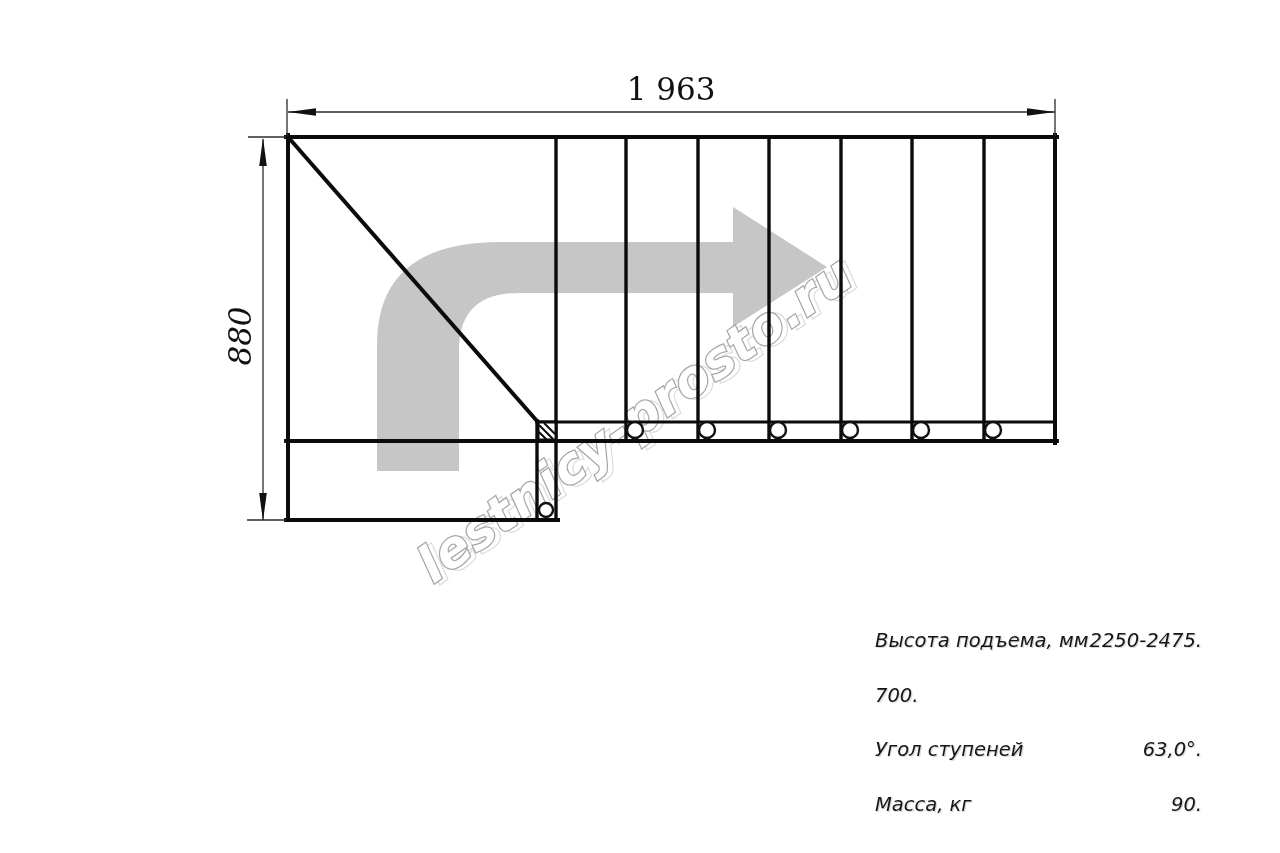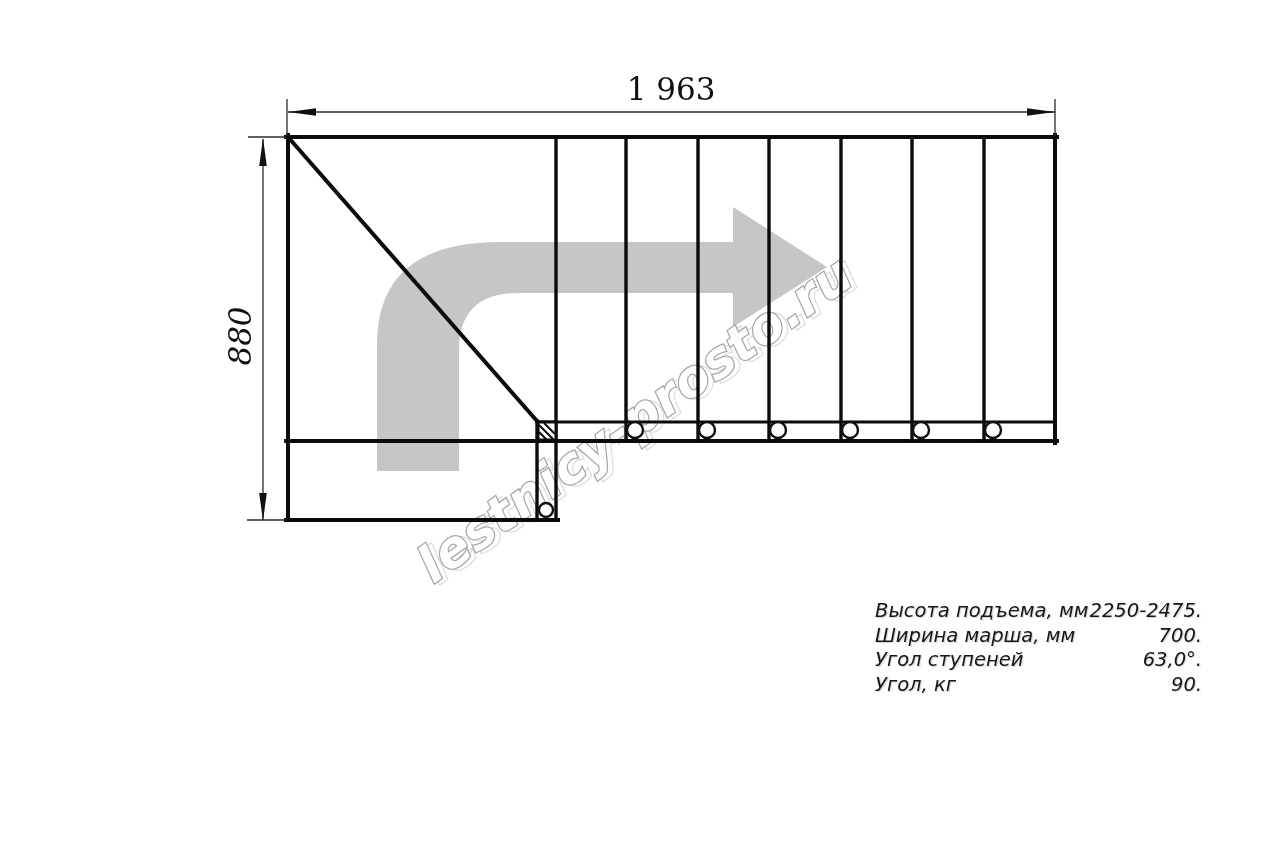--- a/index.html
+++ b/index.html
@@ -8,21 +8,21 @@
   .canvas{position:absolute;left:0;top:0;width:1280px;height:853px;}
   svg{position:absolute;left:0;top:0;}
   .dim-text{font-family:"DejaVu Serif","Liberation Serif",serif;font-size:31px;fill:#111;}
   .dim-text-italic{font-family:"DejaVu Serif","Liberation Serif",serif;font-style:italic;font-size:31px;fill:#111;}
   .wm{font-family:"DejaVu Sans",sans-serif;font-weight:bold;font-style:italic;
       font-size:50px;letter-spacing:1px;}
   .specs{position:absolute;left:875px;top:599px;width:327px;
          font-family:"DejaVu Sans","Liberation Sans",sans-serif;
          font-style:italic;font-size:19.5px;line-height:24.5px;color:#161616;
          text-shadow:1.2px 1.2px 0 #d9d9d9;}
-  .spec-row{display:flex;justify-content:space-between;white-space:nowrap;}
+  .spec-row{display:flex;justify-content:space-between;white-space:nowrap;margin-top:30px;}
   .spec-value{text-align:right;}
 </style>
 </head>
 <body>
 
 <div class="canvas">
   <svg width="1280" height="853" viewBox="0 0 1280 853">
 
     <path d="M 377 471
              L 377 345
@@ -106,25 +106,24 @@
     <text class="dim-text" x="671" y="100" text-anchor="middle">1 963</text>
     <text class="dim-text-italic" x="240" y="347" text-anchor="middle" transform="rotate(-90 240 336)">880</text>
   </svg>
 
   <div class="specs">
     <div class="spec-row">
       <span class="spec-label">Высота подъема, мм</span>
       <span class="spec-value">2250-2475.</span>
     </div>
     <div class="spec-row">
-      <span class="spec-label">Ширина марша, мм</span>
       <span class="spec-value">700.</span>
     </div>
     <div class="spec-row">
       <span class="spec-label">Угол ступеней</span>
       <span class="spec-value">63,0°.</span>
     </div>
     <div class="spec-row">
-      <span class="spec-label">Угол, кг</span>
+      <span class="spec-label">Масса, кг</span>
       <span class="spec-value">90.</span>
     </div>
   </div>
 </div>
 
 </body></html>

